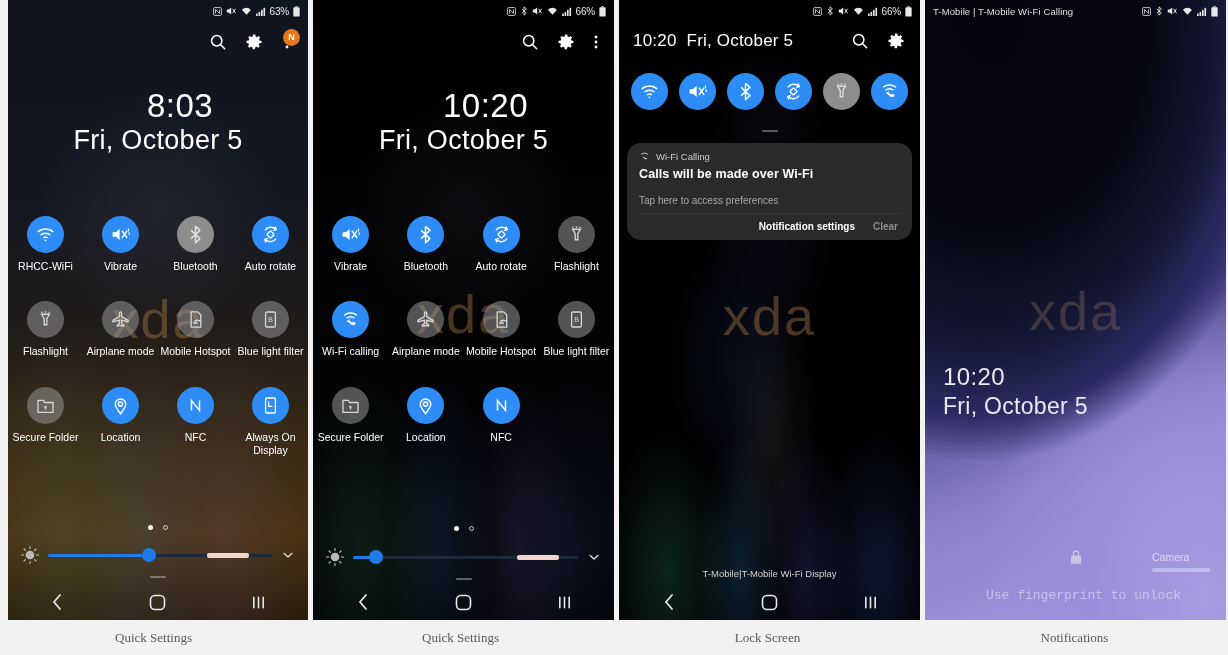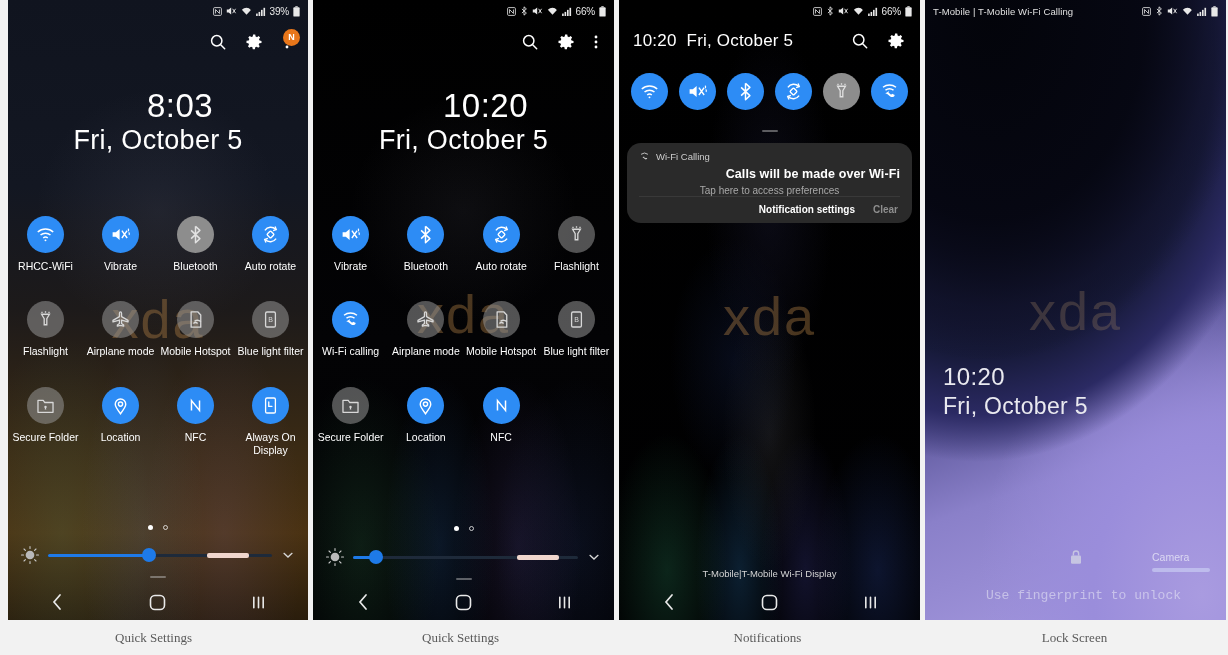--- a/index.html
+++ b/index.html
@@ -110,22 +110,22 @@
   .nav-ico{color:#e9e9e9;display:flex;align-items:center;justify-content:center;cursor:pointer;}
   .nav-ico svg{display:block;}
 
   
   .notif-card{position:absolute;left:8px;right:8px;background:#2a2a2a;border-radius:14px;padding:8px 12px 0;
               box-sizing:border-box;}
   .notif-app{display:flex;align-items:center;gap:6px;margin-bottom:5px;}
   .notif-app .na-ico{width:11px;height:11px;color:#cfcfcf;}
   .notif-app .na-ico svg{display:block;width:100%;height:100%;}
   .notif-app .na-name{font-size:9.5px;color:#cdcdcd;}
-  .notif-title{font-size:12.5px;color:#ffffff;font-weight:bold;margin-bottom:4px;letter-spacing:.1px;text-align:right;}
-  .notif-sub{font-size:10px;color:#a8a8a8;text-align:center;}
+  .notif-title{font-size:12.5px;color:#ffffff;font-weight:bold;margin-bottom:14px;letter-spacing:.1px;}
+  .notif-sub{font-size:10px;color:#a8a8a8;margin-bottom:7px;}
   .notif-actions{display:flex;justify-content:flex-end;gap:18px;align-items:center;
                  border-top:1px solid rgba(255,255,255,0.07);padding:7px 2px 8px;}
   .notif-actions .act{font-size:10px;color:#ffffff;font-weight:bold;cursor:pointer;}
   .notif-actions .act.dim{color:#8e8e8e;font-weight:bold;}
 
   .notif-carrier{position:absolute;left:0;right:0;text-align:center;font-size:9.5px;color:#d4d4d4;}
 
   
   .n-header{position:absolute;top:26px;left:0;right:0;height:30px;display:flex;align-items:center;padding:0 14px;box-sizing:border-box;}
   .n-clock{font-size:17px;color:#ffffff;font-weight:300;letter-spacing:.2px;}
@@ -180,21 +180,21 @@
             </svg>
           </span>
         <span class="sicon">
             <svg width="10" height="9" viewBox="0 0 12 11">
               <rect x="0" y="8" width="2" height="3" fill="#e8e8e8"></rect>
               <rect x="3" y="6" width="2" height="5" fill="#e8e8e8"></rect>
               <rect x="6" y="3.5" width="2" height="7.5" fill="#e8e8e8"></rect>
               <rect x="9" y="1" width="2" height="10" fill="#e8e8e8"></rect>
             </svg>
           </span>
-        <span class="batt">39%</span>
+        <span class="batt">63%</span>
         <span class="sicon">
             <svg width="7" height="11" viewBox="0 0 8 12">
               <rect x="2.6" y="0" width="2.8" height="1.2" fill="#e8e8e8"></rect>
               <rect x="0.4" y="1.2" width="7.2" height="10.6" rx="1" fill="#e8e8e8"></rect>
             </svg>
           </span>
       </div>
 
       <div class="qs-header">
         <div class="hdr-ico">
@@ -822,16 +822,16 @@
       </div>
 
       <div class="lock-hint" style="top:588px;">Use fingerprint to unlock</div>
     </div>
 
   </div>
 
   <div class="captions">
     <div class="cap">Quick Settings</div>
     <div class="cap">Quick Settings</div>
+    <div class="cap">Lock Screen</div>
     <div class="cap">Notifications</div>
-    <div class="cap">Lock Screen</div>
   </div>
 </div>
 
 </body></html>

